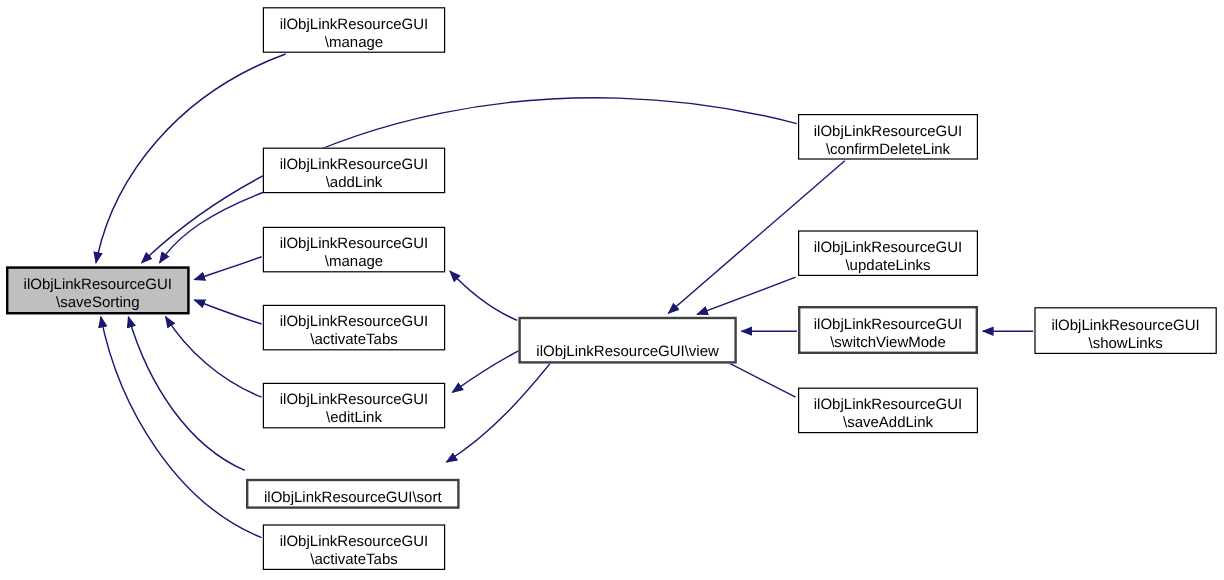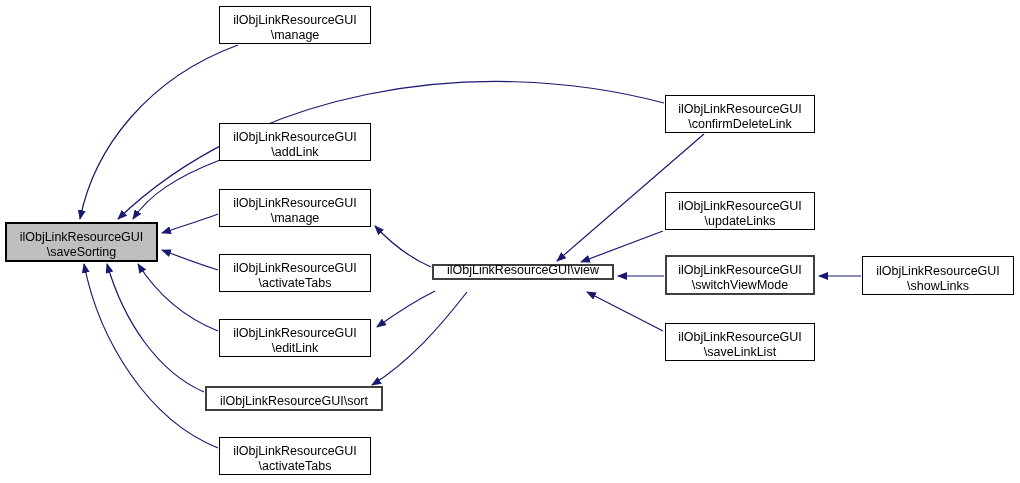--- a/index.html
+++ b/index.html
@@ -81,51 +81,51 @@
   <div class="node" style="left:219px; top:254px; width:152px; height:38px;">
     <span>ilObjLinkResourceGUI</span>
     <span>\activateTabs</span>
   </div>
 
   <div class="node" style="left:219px; top:319px; width:152px; height:38px;">
     <span>ilObjLinkResourceGUI</span>
     <span>\editLink</span>
   </div>
 
-  <div class="node strong" style="left:205px; top:386px; width:178px; height:25px;">
+  <div class="node strong" style="left:205px; top:399px; width:178px; height:25px;">
     <span>ilObjLinkResourceGUI\sort</span>
   </div>
 
   <div class="node" style="left:219px; top:437px; width:152px; height:38px;">
     <span>ilObjLinkResourceGUI</span>
     <span>\activateTabs</span>
   </div>
 
-  <div class="node strong" style="left:432px; top:264px; width:182px; height:16px;">
+  <div class="node strong" style="left:432px; top:264px; width:182px; height:39px;">
     <span>ilObjLinkResourceGUI\view</span>
   </div>
 
   <div class="node" style="left:665px; top:95px; width:150px; height:38px;">
     <span>ilObjLinkResourceGUI</span>
     <span>\confirmDeleteLink</span>
   </div>
 
   <div class="node" style="left:665px; top:192px; width:150px; height:38px;">
     <span>ilObjLinkResourceGUI</span>
     <span>\updateLinks</span>
   </div>
 
   <div class="node strong" style="left:665px; top:255px; width:150px; height:40px;">
     <span>ilObjLinkResourceGUI</span>
     <span>\switchViewMode</span>
   </div>
 
   <div class="node" style="left:665px; top:323px; width:150px; height:38px;">
     <span>ilObjLinkResourceGUI</span>
-    <span>\saveLinkList</span>
+    <span>\saveAddLink</span>
   </div>
 
   <div class="node" style="left:862px; top:256px; width:152px; height:39px;">
     <span>ilObjLinkResourceGUI</span>
     <span>\showLinks</span>
   </div>
 
 </div>
 
 </body></html>

